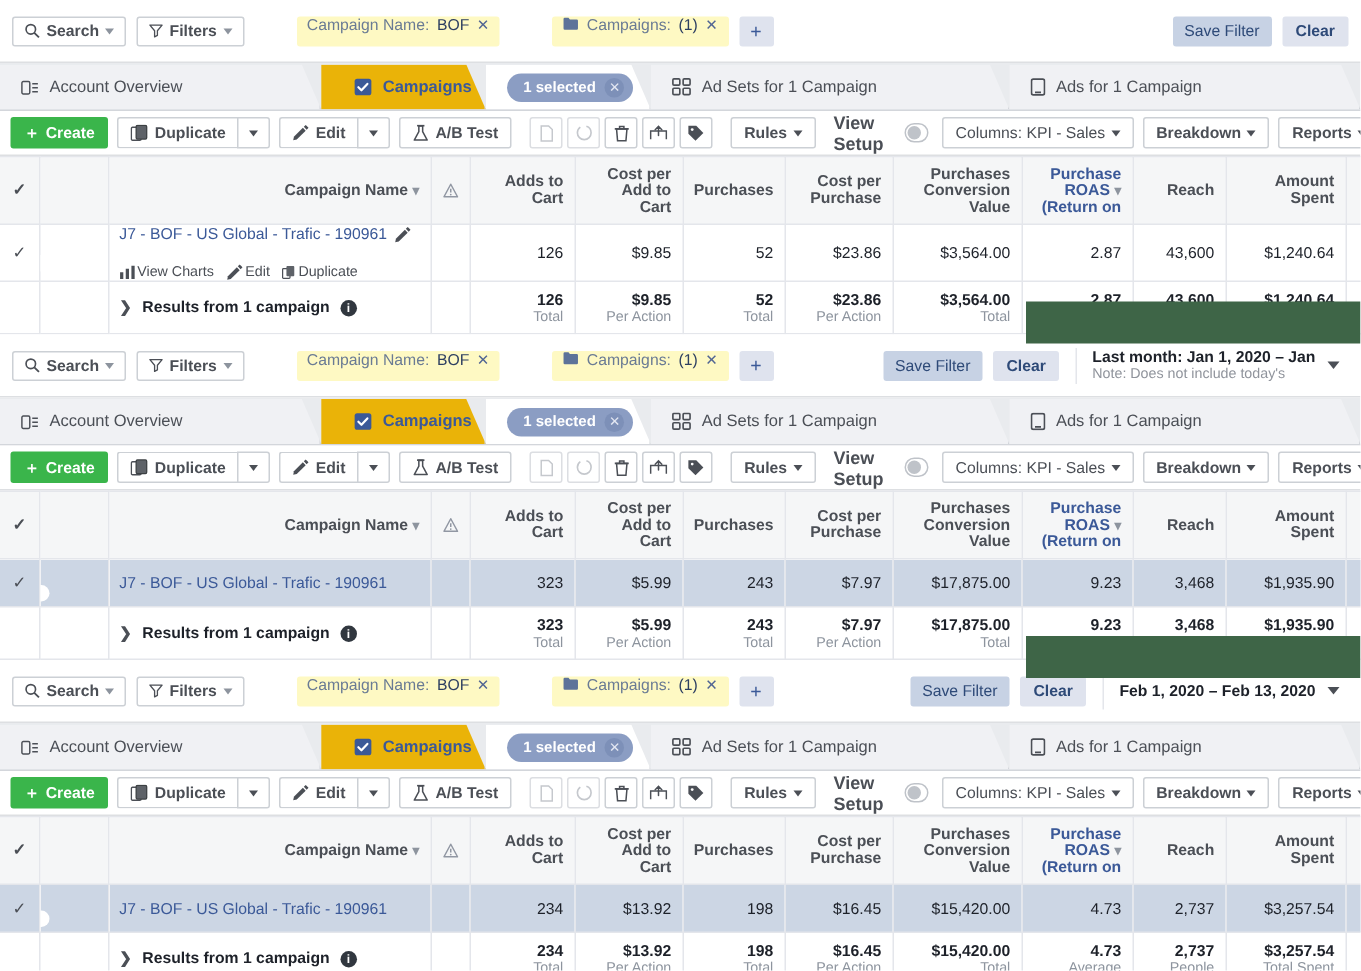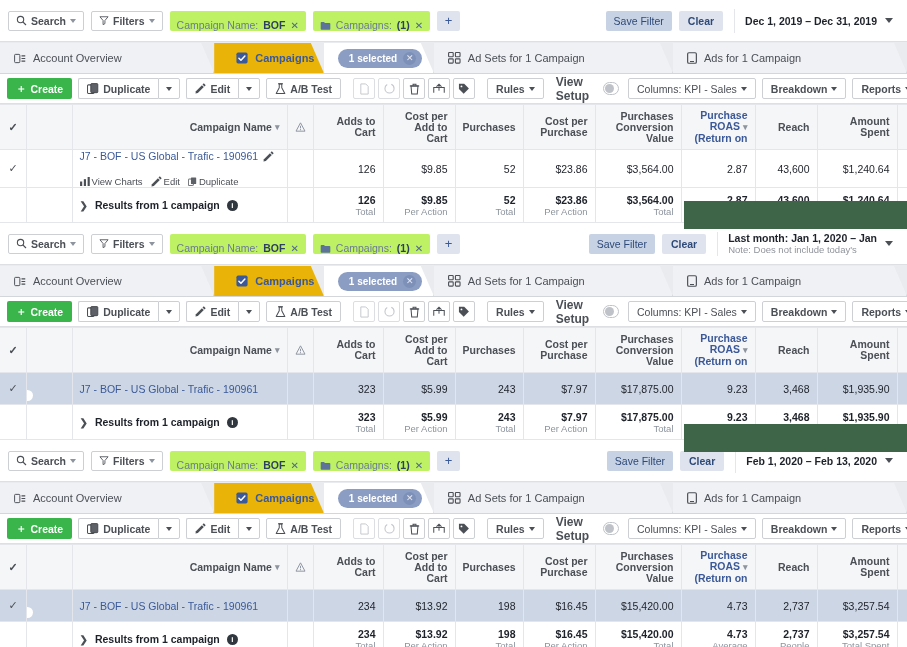--- a/index.html
+++ b/index.html
@@ -25,29 +25,30 @@
   }
   .fbtn {
     display: flex; align-items: center; gap: 4px;
     height: 20px; padding: 0 7px;
     border: 1px solid #ccd0d5; border-radius: 2px;
     background: #fff;
     font-size: 10.5px; font-weight: bold; color: #4b4f56;
     white-space: nowrap;
   }
   .chip {
-    display: flex; align-items: flex-end; gap: 5px;
+    display: flex; align-items: flex-start; gap: 5px;
     height: 20px; padding: 0 7px;
     border-radius: 2px;
-    background: #bef264;
+    background: #fef9c3;
     font-size: 10.5px; color: #3b5998;
     white-space: nowrap;
+    margin-left: 28px;
   }
   .chip .ck { color: #6a7b94; }
-  .chip .cv { font-weight: bold; color: #2d3f61; }
+  .chip .cv { font-weight: normal; color: #2d3f61; }
   .chip .cx { color: #516593; font-size: 10px; }
   .chip-add {
     width: 23px; height: 20px;
     display: flex; align-items: center; justify-content: center;
     background: #dfe3ee; border-radius: 2px;
     color: #3b5998; font-size: 13px;
   }
   .spacer { flex: 1 1 auto; }
   .savefilter {
     height: 20px; padding: 0 8px; display: flex; align-items: center;
@@ -239,24 +240,20 @@
             </svg>
           </span>
           <span class="ck">Campaigns:</span>
           <span class="cv">(1)</span>
           <span class="cx">✕</span>
         </div>
         <div class="chip-add">+</div>
         <div class="spacer"></div>
         <div class="savefilter">Save Filter</div>
         <div class="clearbtn">Clear</div>
-        <div class="daterange">
-          <div class="dtxt">Dec 1, 2019 – Dec 31, 2019</div>
-          <span class="caret"></span>
-        </div>
       </div>
       <div class="tabstrip">
         <div class="tab" style="width:215px">
           <span>
             <svg width="12" height="11" viewBox="0 0 16 14">
               <rect x="0.8" y="1.5" width="7" height="11" rx="1.2" fill="none" stroke="#4b4f56" stroke-width="1.3"></rect>
               <line x1="10" y1="3.5" x2="15" y2="3.5" stroke="#4b4f56" stroke-width="1.4"></line>
               <line x1="10" y1="7" x2="15" y2="7" stroke="#4b4f56" stroke-width="1.4"></line>
               <line x1="10" y1="10.5" x2="15" y2="10.5" stroke="#4b4f56" stroke-width="1.4"></line>
             </svg>

